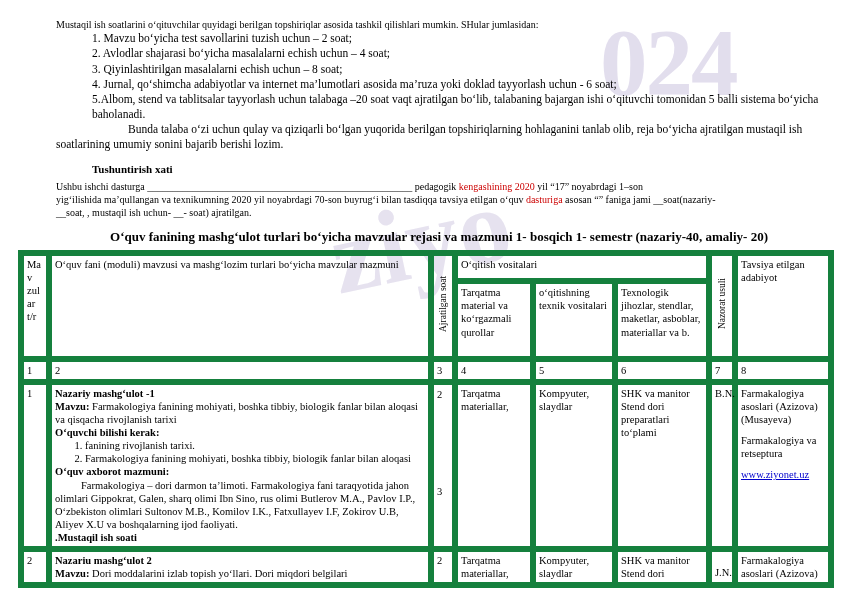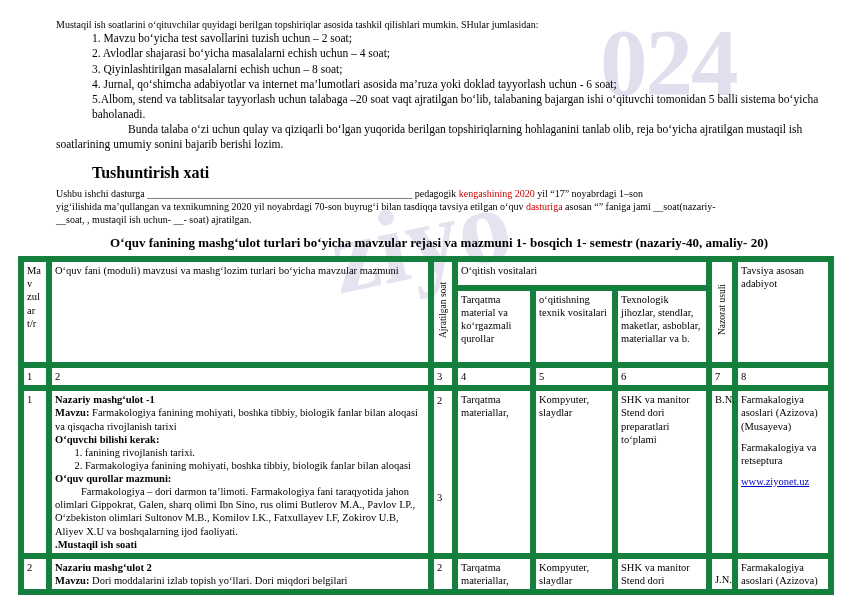--- a/index.html
+++ b/index.html
@@ -73,21 +73,21 @@
     margin: 0;
     font-size: 11.5px;
     line-height: 1.32;
     text-indent: 36px;
   }
   .gap { height: 9px; }
   .gap-sm { height: 4px; }
   .bold { font-weight: bold; }
   .section-head {
     margin: 0;
-    font-size: 16px;
+    font-size: 11px;
     font-weight: bold;
     padding-left: 36px;
     line-height: 1.32;
   }
   .tbl-title {
     margin: 0;
     font-size: 13px;
     font-weight: bold;
     text-align: center;
     padding: 0 0 4px 0;
@@ -215,21 +215,21 @@
         <tr>
           <td rowspan="2" class="mid" style="height:96px;">Ma v zul ar t/r</td>
           <td rowspan="2" class="mid">O‘quv fani (moduli) mavzusi va mashg‘lozim turlari bo‘yicha mavzular mazmuni</td>
           <td rowspan="2" class="vert-cell">
             <span class="vertical">Ajratilgan soat</span>
           </td>
           <td colspan="3" class="hdr-group">O‘qitish vositalari</td>
           <td rowspan="2" class="vert-cell">
             <span class="vertical">Nazorat usuli</span>
           </td>
-          <td rowspan="2" class="mid">Tavsiya asosan adabiyot</td>
+          <td rowspan="2" class="mid">Tavsiya etilgan adabiyot</td>
         </tr>
         <tr>
           <td class="subhdr">Tarqatma material va ko‘rgazmali qurollar</td>
           <td class="subhdr">o‘qitishning texnik vositalari</td>
           <td class="subhdr">Texnologik jihozlar, stendlar, maketlar, asboblar, materiallar va b.</td>
         </tr>
         <tr class="numrow">
           <td>1</td>
           <td>2</td>
           <td>3</td>
@@ -243,21 +243,21 @@
         <tr>
           <td class="pad-t2">1</td>
           <td class="row-cell-mazmun">
             <div class="bold">Nazariy mashg‘ulot -1</div>
             <div><span class="bold">Mavzu:</span><span> Farmakologiya fanining mohiyati, boshka tibbiy, biologik fanlar bilan aloqasi va  qisqacha rivojlanish tarixi</span></div>
             <div class="bold">O‘quvchi bilishi kerak:</div>
             <ol class="ol-num">
               <li>fanining rivojlanish tarixi.</li>
               <li>Farmakologiya fanining mohiyati, boshka tibbiy, biologik fanlar bilan aloqasi</li>
             </ol>
-            <div class="bold">O‘quv qurollar mazmuni:</div>
+            <div class="bold">O‘quv axborot mazmuni:</div>
             <div style="text-indent:26px;">Farmakologiya – dori darmon ta’limoti. Farmakologiya fani taraqyotida jahon olimlari Gippokrat, Galen, sharq olimi Ibn Sino, rus olimi Butlerov M.A., Pavlov I.P., O‘zbekiston olimlari  Sultonov M.B., Komilov I.K., Fatxullayev I.F, Zokirov U.B,  Aliyev X.U va boshqalarning ijod faoliyati.</div>
             <div class="bold">.Mustaqil ish soati</div>
           </td>
           <td>
             <div class="soat-top">2</div>
             <div class="soat-bottom">3</div>
           </td>
           <td class="pad-t2">Tarqatma materiallar,</td>
           <td class="pad-t2">Kompyuter, slaydlar</td>
           <td class="tex-pad">SHK va manitor Stend dori preparatlari to‘plami</td>

